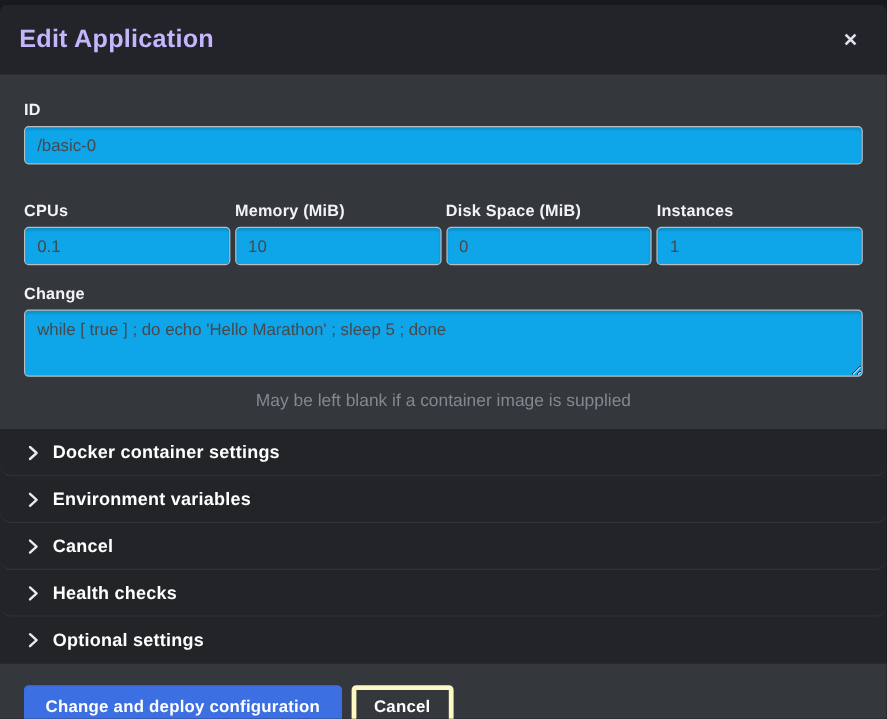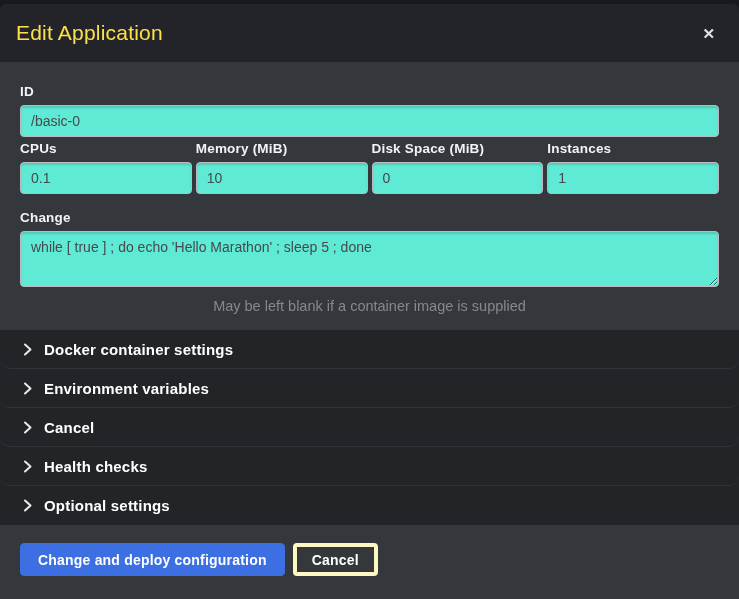--- a/index.html
+++ b/index.html
@@ -23,55 +23,55 @@
   .modal-header {
     height: 58px;
     background: #232429;
     display: flex;
     align-items: center;
     padding: 0 16px;
     flex: 0 0 auto;
   }
   .modal-title {
     font-size: 21px;
-    font-weight: 400;
-    letter-spacing: 0.2px;
-    color: #fde047;
+    font-weight: 700;
+    letter-spacing: 0.2px;
+    color: #c4b5fd;
   }
   .close-btn {
     margin-left: auto;
     background: none;
     border: none;
     color: #dfe4ec;
     font-size: 15px;
     font-weight: 700;
     cursor: pointer;
     line-height: 1;
     padding: 6px 8px;
     font-family: "Liberation Sans", sans-serif;
   }
   
   .modal-body {
     background: #34373c;
     padding: 22px 20px 16px 20px;
     flex: 0 0 auto;
   }
-  .form-group { margin-bottom: 4px; }
+  .form-group { margin-bottom: 31px; }
   .form-group:last-child { margin-bottom: 0; }
   label {
     display: block;
     font-size: 13.5px;
     font-weight: 700;
     color: #f2f3f5;
     margin-bottom: 6px;
     letter-spacing: 0.2px;
   }
   input[type="text"], textarea {
     width: 100%;
-    background: #5eead4;
+    background: #0ea5e9;
     border: 1px solid #b9bcc1;
     border-radius: 4px;
     color: #46494e;
     font-size: 14px;
     font-family: "Liberation Sans", sans-serif;
     padding: 6px 10px;
     box-shadow: inset 0 2px 2px rgba(0,0,0,0.14);
     outline: none;
   }
   input[type="text"] { height: 32px; }

